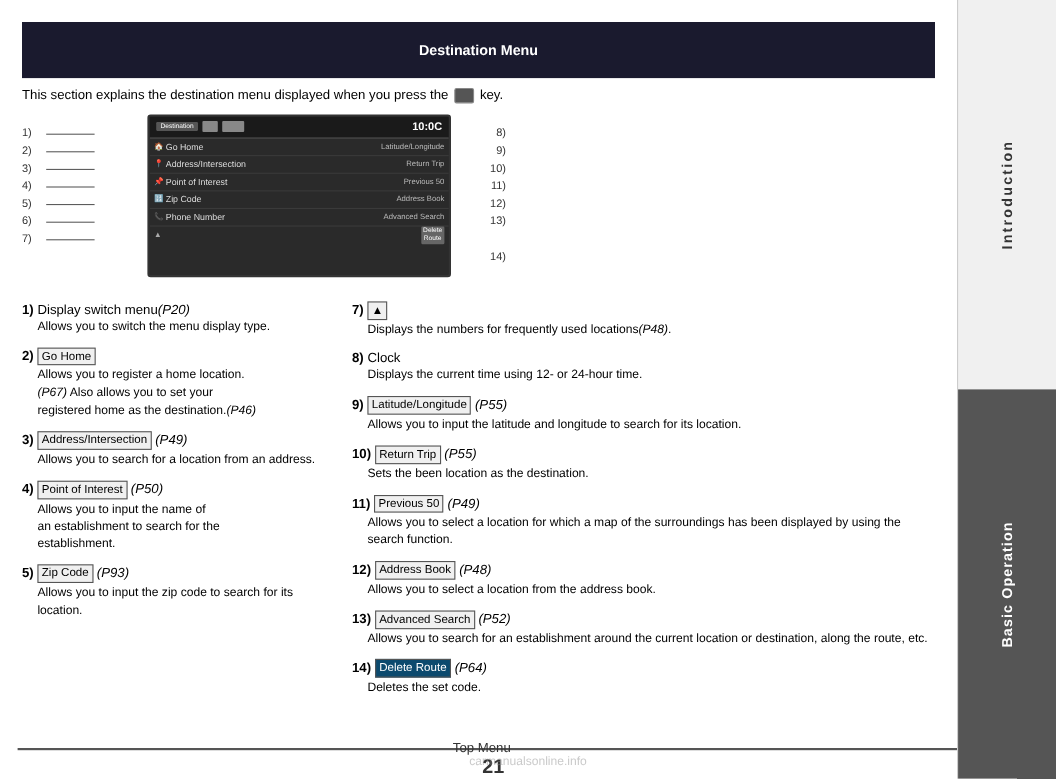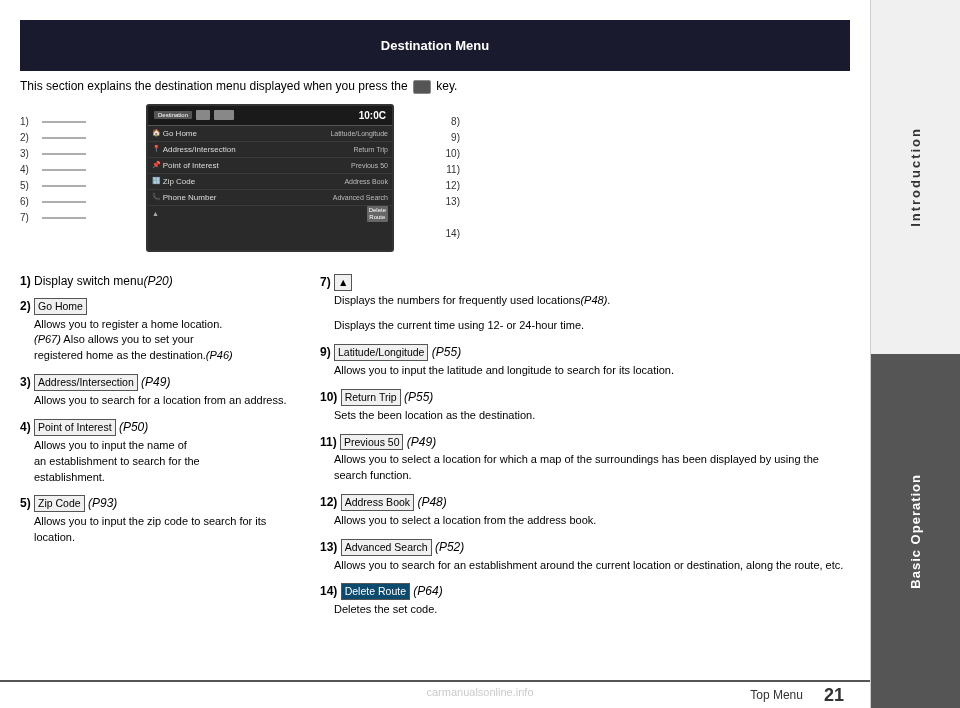--- a/index.html
+++ b/index.html
@@ -223,28 +223,29 @@
       font-size: 13px;
       font-weight: bold;
       letter-spacing: 1px;
       color: #fff;
     }
 
     
     .bottom-bar {
       position: absolute;
       bottom: 0;
-      left: 0;
+      left: 16px;
       width: 870px;
       height: 28px;
       border-top: 2px solid #555;
       display: flex;
       align-items: center;
       justify-content: flex-end;
       padding-right: 26px;
+      flex-direction: column;
     }
 
     .bottom-bar-text {
       font-size: 12px;
       color: #333;
     }
 
     .bottom-bar-num {
       font-size: 18px;
       font-weight: bold;
@@ -303,21 +304,21 @@
 
       <line x1="330" y1="18" x2="370" y2="18" stroke="#333" stroke-width="0.8"></line>
       <line x1="330" y1="34" x2="370" y2="34" stroke="#333" stroke-width="0.8"></line>
       <line x1="330" y1="50" x2="370" y2="50" stroke="#333" stroke-width="0.8"></line>
       <line x1="330" y1="66" x2="370" y2="66" stroke="#333" stroke-width="0.8"></line>
       <line x1="330" y1="82" x2="370" y2="82" stroke="#333" stroke-width="0.8"></line>
       <line x1="330" y1="98" x2="370" y2="98" stroke="#333" stroke-width="0.8"></line>
       <line x1="330" y1="130" x2="370" y2="130" stroke="#333" stroke-width="0.8"></line>
     </svg>
 
-    <div class="screen-box" style="position:absolute;left:66px;top:0;width:248px;height:148px;">
+    <div class="screen-box" style="position:absolute;left:54px;top:0;width:276px;height:148px;">
 
       <div class="screen-header">
         <div class="screen-header-left">
           <div class="screen-btn" style="font-size:6px;padding:1px 4px;">Destination</div>
           <div style="background:#888;width:14px;height:10px;border-radius:1px;"></div>
           <div style="background:#888;width:20px;height:10px;border-radius:1px;"></div>
         </div>
         <div class="screen-time">10:0C</div>
       </div>
 
@@ -366,20 +367,21 @@
 
   <div class="descriptions">
 
     <div class="desc-left">
 
       <div class="desc-item">
         <div class="desc-item-title">
           <span class="bold num">1)</span>
           <span class="bold bold-text"> Display switch menu</span><span class="italic">(P20)</span>
         </div>
+        <div class="desc-item-body">Allows you to switch the menu display type.</div>
       </div>
 
       <div class="desc-item">
         <div class="desc-item-title">
           <span class="bold">2)</span>
           <span class="bordered-label">Go Home</span>
         </div>
         <div class="desc-item-body">Allows you to register a home location.<br><span class="italic">(P67)</span> Also allows you to set your<br>registered home as the destination.<span class="italic">(P46)</span></div>
       </div>
 
@@ -417,20 +419,24 @@
 
       <div class="desc-item">
         <div class="desc-item-title">
           <span class="bold">7)</span>
           <span class="bordered-label">▲</span>
         </div>
         <div class="desc-item-body">Displays the numbers for frequently used locations<span class="italic">(P48)</span>.</div>
       </div>
 
       <div class="desc-item">
+        <div class="desc-item-title">
+          <span class="bold">8)</span>
+          <span class="bold bold-text"> Clock</span>
+        </div>
         <div class="desc-item-body">Displays the current time using 12- or 24-hour time.</div>
       </div>
 
       <div class="desc-item">
         <div class="desc-item-title">
           <span class="bold">9)</span>
           <span class="bordered-label">Latitude/Longitude</span>
           <span class="italic"> (P55)</span>
         </div>
         <div class="desc-item-body">Allows you to input the latitude and longitude to search for its location.</div>

